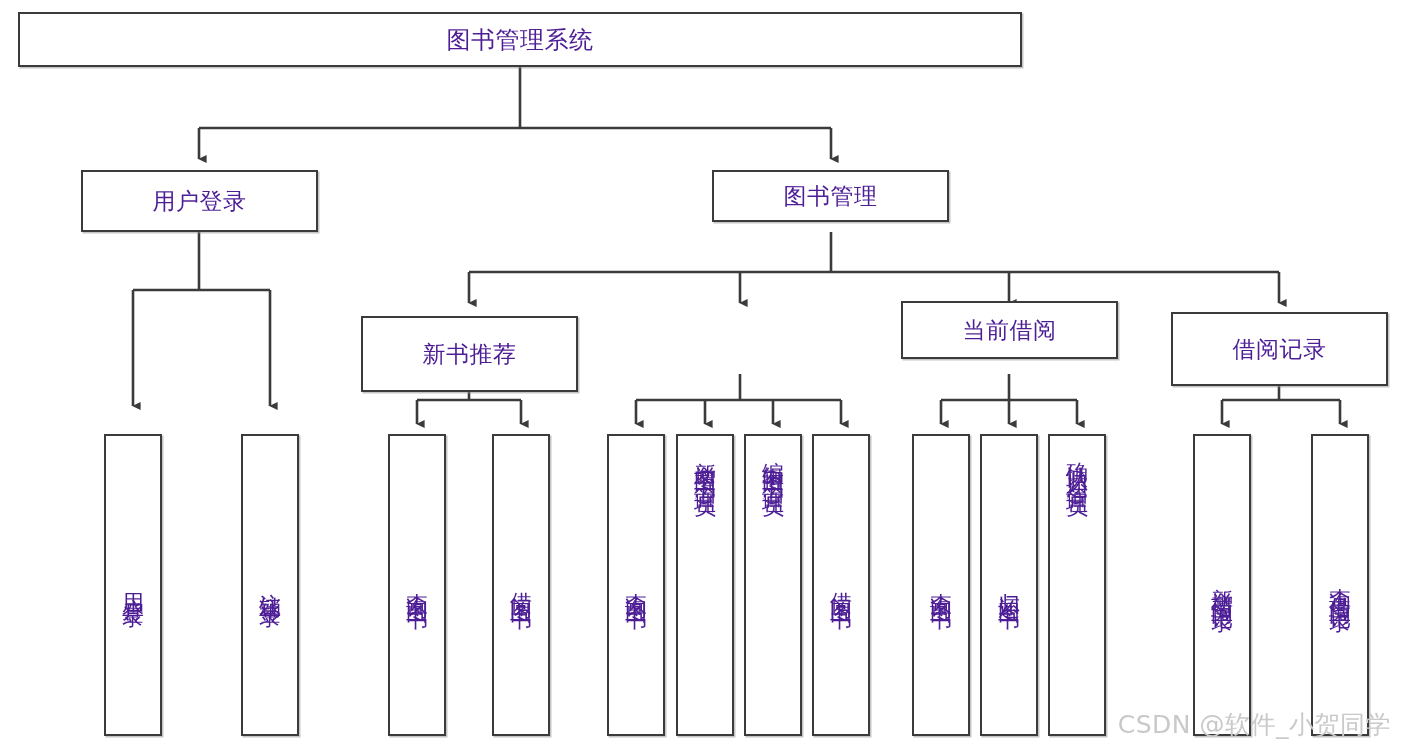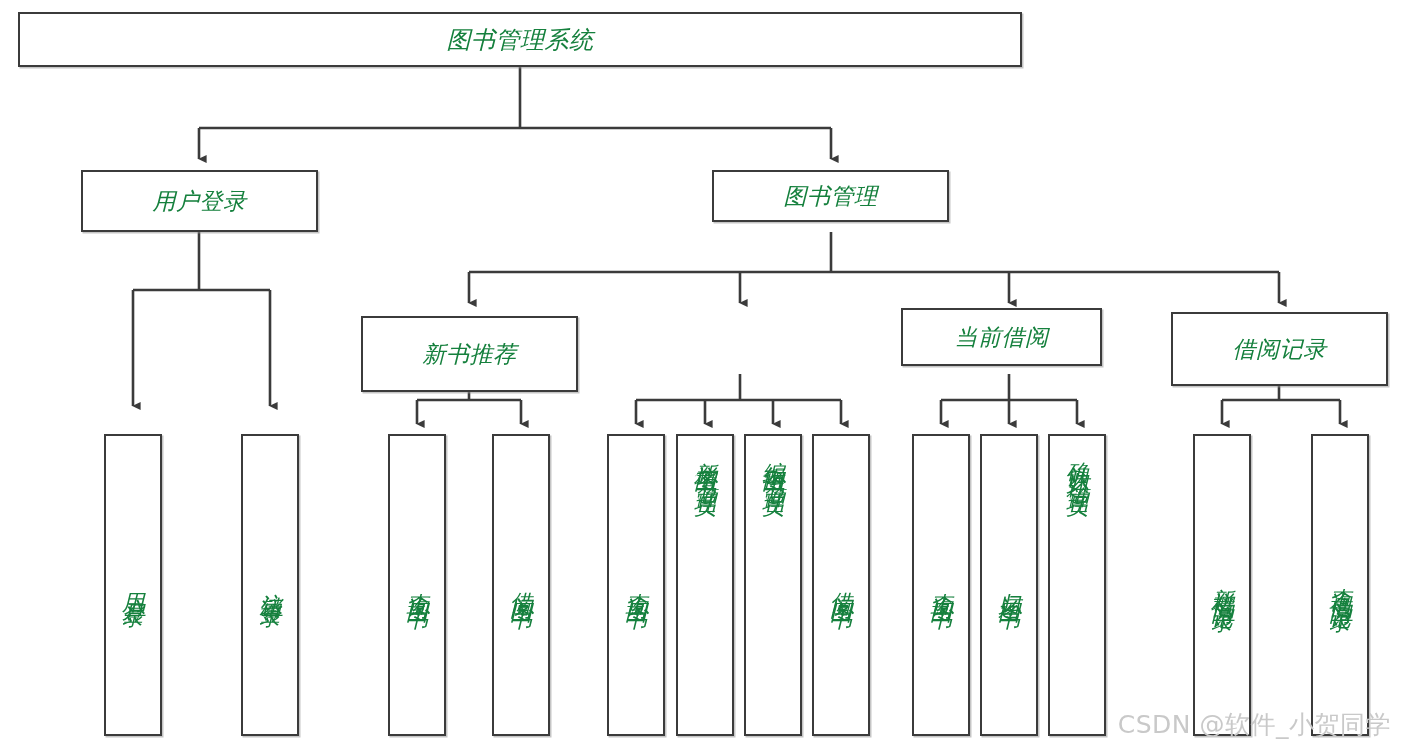--- a/index.html
+++ b/index.html
@@ -35,25 +35,24 @@
     box-sizing: border-box;
     background: #ffffff;
     border: 2.5px solid #3b3b3b;
     display: flex;
     align-items: center;
     justify-content: center;
     box-shadow: 1.5px 1.5px 0 rgba(150,150,150,0.55);
   }
   .node .node-label {
     display: block;
-    color: #15803d;
+    color: #4c1d95;
     letter-spacing: 0.5px;
     line-height: 1.25;
     white-space: nowrap;
-    font-style: italic;
   }
   
   .node.horiz .node-label {
     font-size: 23px;
   }
   .node.level-1 .node-label {
     font-size: 24px;
   }
   
   .node.vert {
@@ -153,21 +152,21 @@
 
   <div class="node horiz level-2" style="left:712px; top:170px; width:237px; height:52px;">
     <span class="node-label">图书管理</span>
   </div>
 
   <div class="node horiz level-3" style="left:361px; top:316px; width:217px; height:76px;">
     <span class="node-label">新书推荐</span>
   </div>
 
 
-  <div class="node horiz level-3" style="left:901px; top:308px; width:201px; height:58px;">
+  <div class="node horiz level-3" style="left:901px; top:301px; width:217px; height:58px;">
     <span class="node-label">当前借阅</span>
   </div>
 
   <div class="node horiz level-3" style="left:1171px; top:312px; width:217px; height:74px;">
     <span class="node-label">借阅记录</span>
   </div>
 
   <div class="node vert centered" style="left:104px; top:434px; width:58px; height:302px;">
     <span class="node-label">用户登录</span>
   </div>

